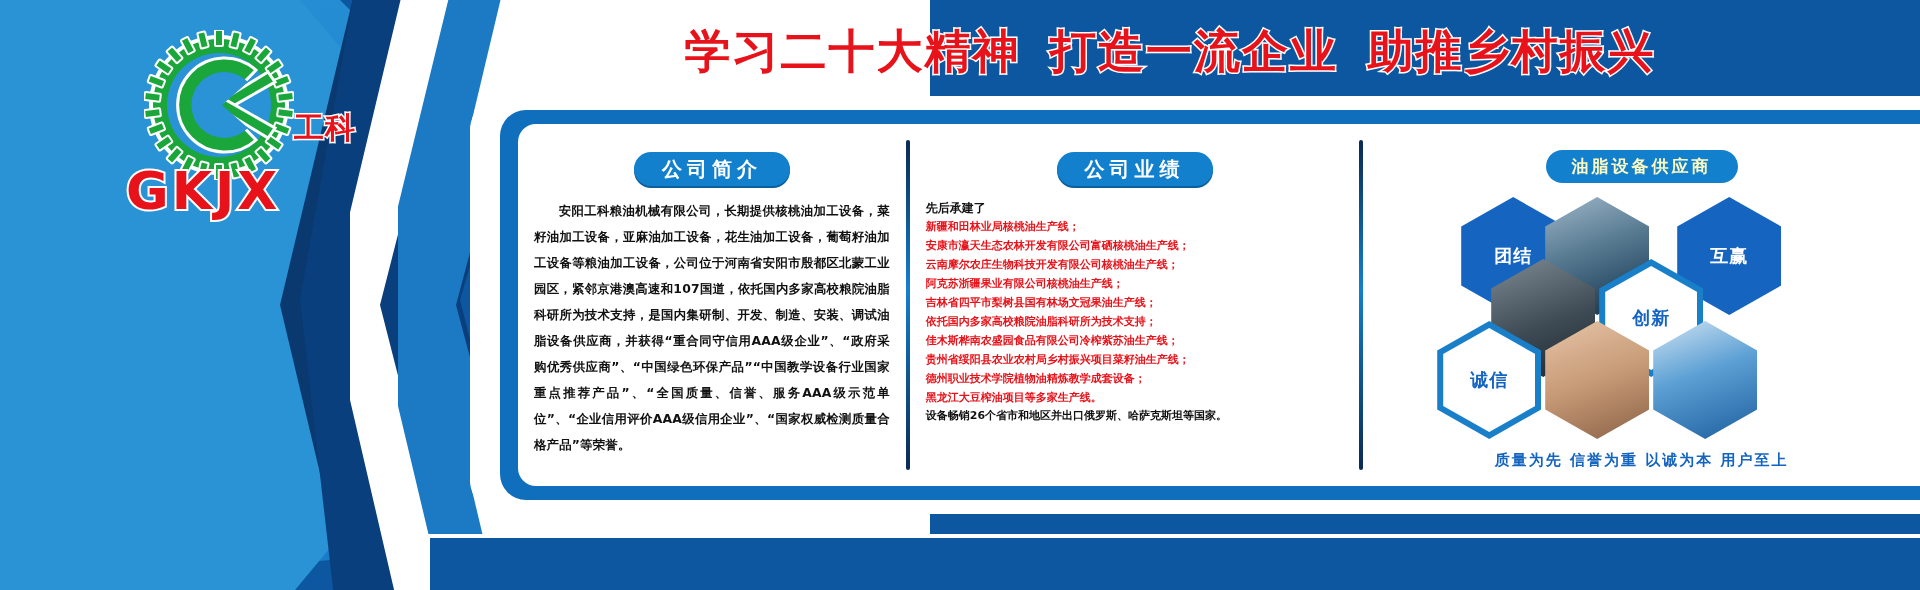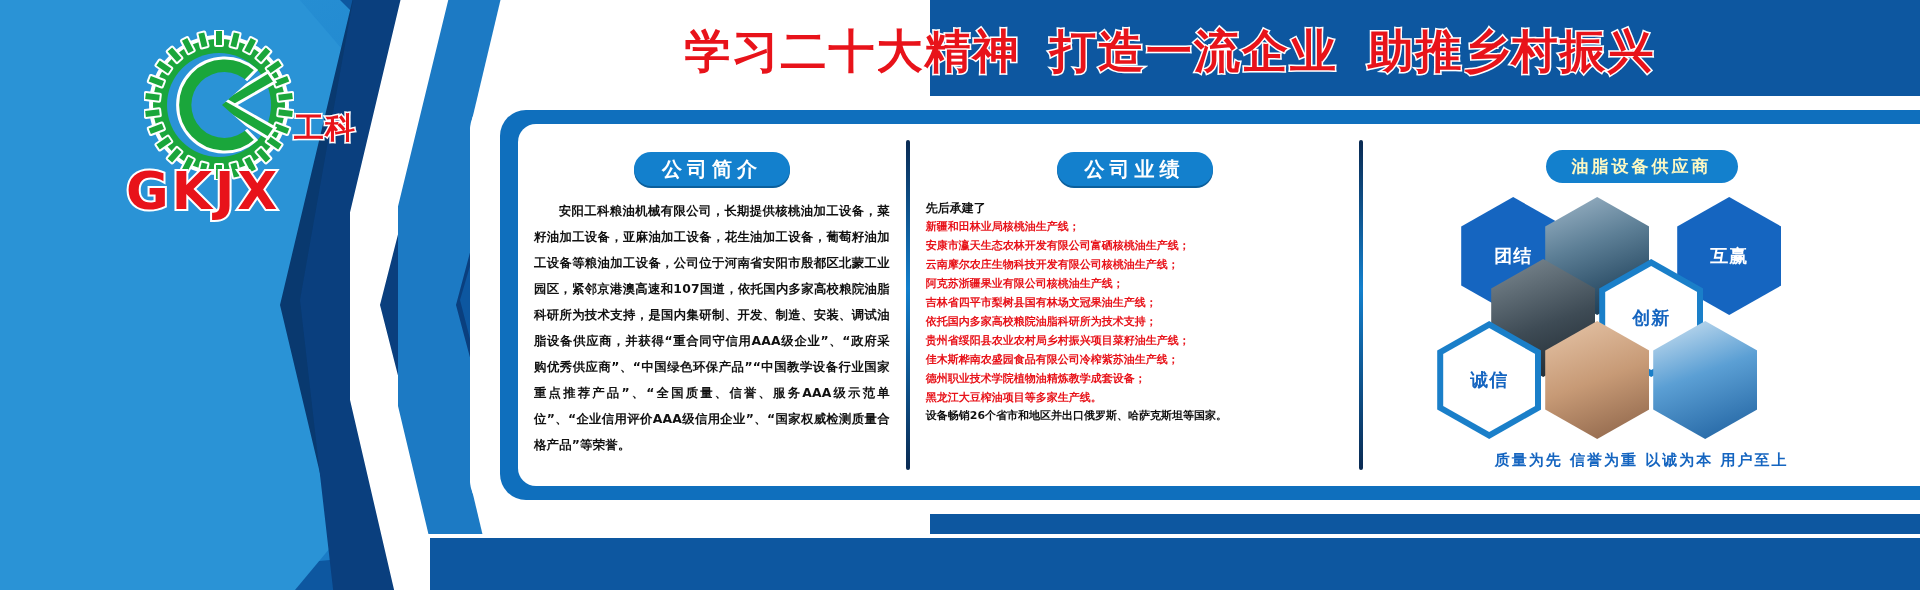--- a/index.html
+++ b/index.html
@@ -286,22 +286,22 @@
         <span>公司业绩</span>
       </div>
       <div class="perf-lead">先后承建了</div>
       <div id="perf-list">
           <div class="perf-item">新疆和田林业局核桃油生产线；</div>
           <div class="perf-item">安康市瀛天生态农林开发有限公司富硒核桃油生产线；</div>
           <div class="perf-item">云南摩尔农庄生物科技开发有限公司核桃油生产线；</div>
           <div class="perf-item">阿克苏浙疆果业有限公司核桃油生产线；</div>
           <div class="perf-item">吉林省四平市梨树县国有林场文冠果油生产线；</div>
           <div class="perf-item">依托国内多家高校粮院油脂科研所为技术支持；</div>
+          <div class="perf-item">佳木斯桦南农盛园食品有限公司冷榨紫苏油生产线；</div>
           <div class="perf-item">贵州省绥阳县农业农村局乡村振兴项目菜籽油生产线；</div>
-          <div class="perf-item">佳木斯桦南农盛园食品有限公司冷榨紫苏油生产线；</div>
           <div class="perf-item">德州职业技术学院植物油精炼教学成套设备；</div>
           <div class="perf-item">黑龙江大豆榨油项目等多家生产线。</div>
         </div>
       <div id="perf-foot">
           <div class="perf-foot">设备畅销26个省市和地区并出口俄罗斯、哈萨克斯坦等国家。</div>
         </div>
     </div>
 
     <div class="col-div"></div>
 

